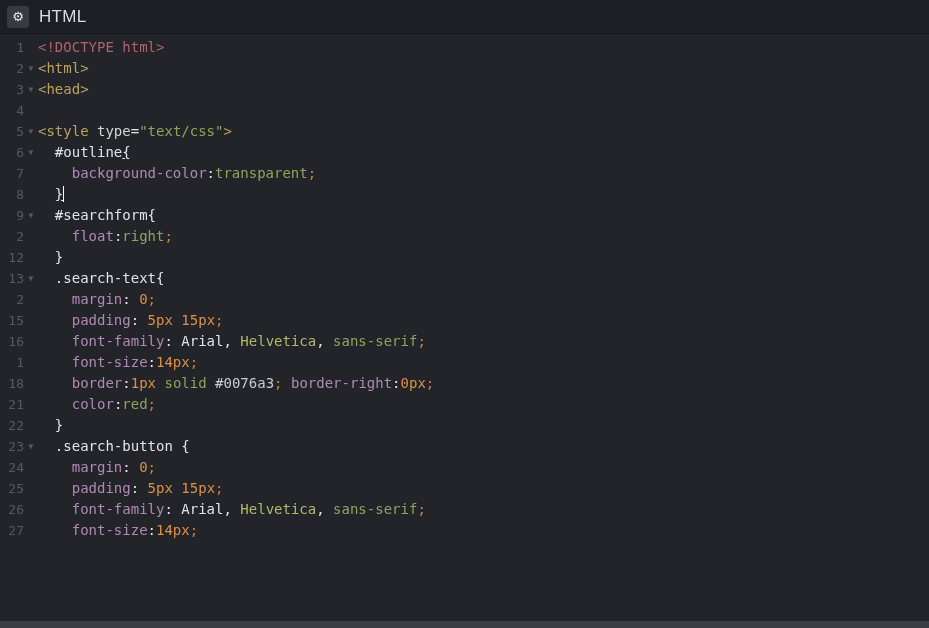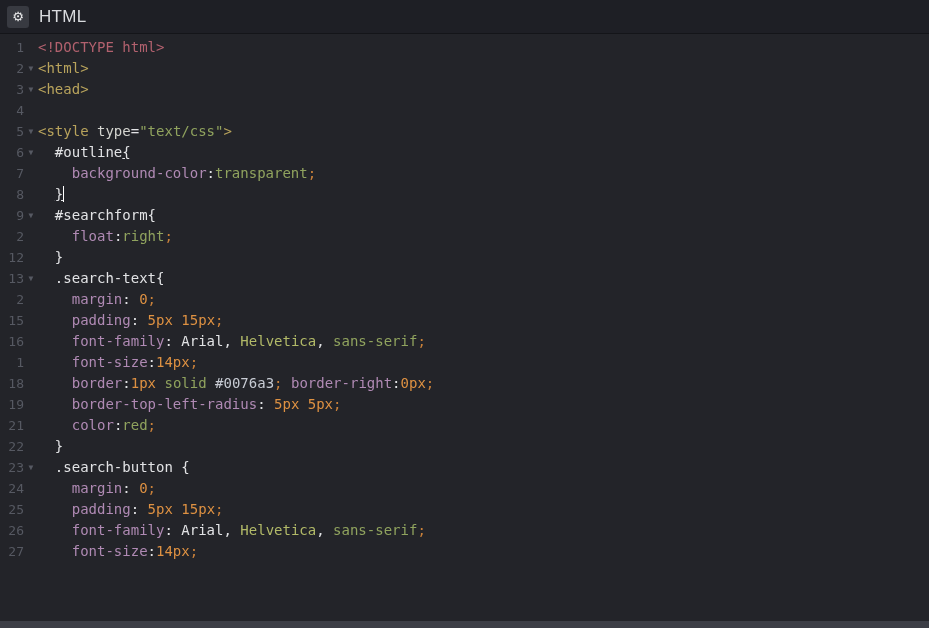--- a/index.html
+++ b/index.html
@@ -149,25 +149,20 @@
         <span class="ln">1</span>
         <span class="fold"></span>
         <span class="content"><span class="tk-plain">    </span><span class="tk-prop">font-size</span><span class="tk-punct">:</span><span class="tk-num">14px</span><span class="tk-semi">;</span></span>
       </div>
       <div class="line">
         <span class="ln">18</span>
         <span class="fold"></span>
         <span class="content"><span class="tk-plain">    </span><span class="tk-prop">border</span><span class="tk-punct">:</span><span class="tk-num">1px</span><span class="tk-plain"> </span><span class="tk-val">solid</span><span class="tk-plain"> </span><span class="tk-hex">#0076a3</span><span class="tk-semi">;</span><span class="tk-plain"> </span><span class="tk-prop">border-right</span><span class="tk-punct">:</span><span class="tk-num">0px</span><span class="tk-semi">;</span></span>
       </div>
       <div class="line">
-        <span class="ln">19</span>
-        <span class="fold"></span>
-        <span class="content"><span class="tk-plain">    </span><span class="tk-prop">border-top-left-radius</span><span class="tk-punct">:</span><span class="tk-plain"> </span><span class="tk-num">5px</span><span class="tk-plain"> </span><span class="tk-num">5px</span><span class="tk-semi">;</span></span>
-      </div>
-      <div class="line">
         <span class="ln">21</span>
         <span class="fold"></span>
         <span class="content"><span class="tk-plain">    </span><span class="tk-prop">color</span><span class="tk-punct">:</span><span class="tk-val">red</span><span class="tk-semi">;</span></span>
       </div>
       <div class="line">
         <span class="ln">22</span>
         <span class="fold"></span>
         <span class="content"><span class="tk-plain">  </span><span class="tk-sel">}</span></span>
       </div>
       <div class="line">

